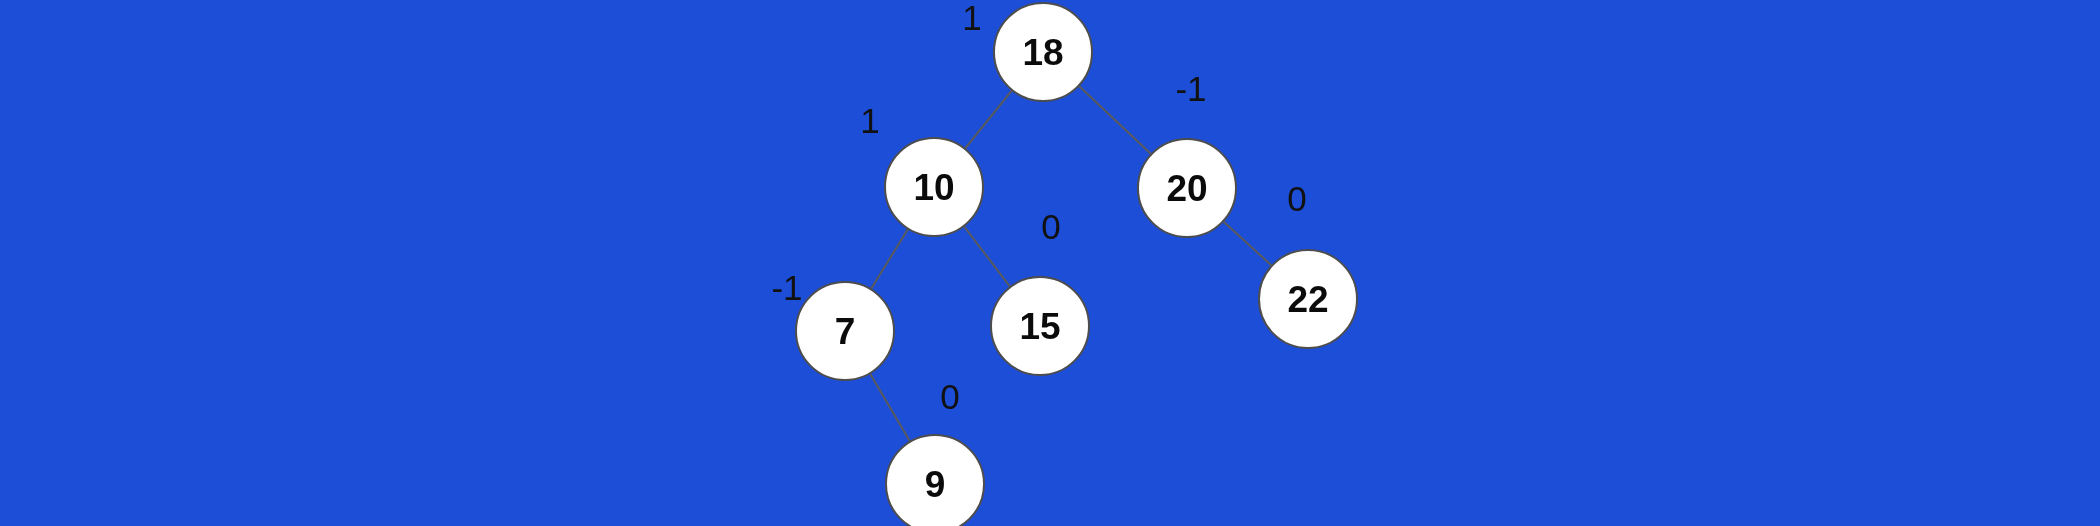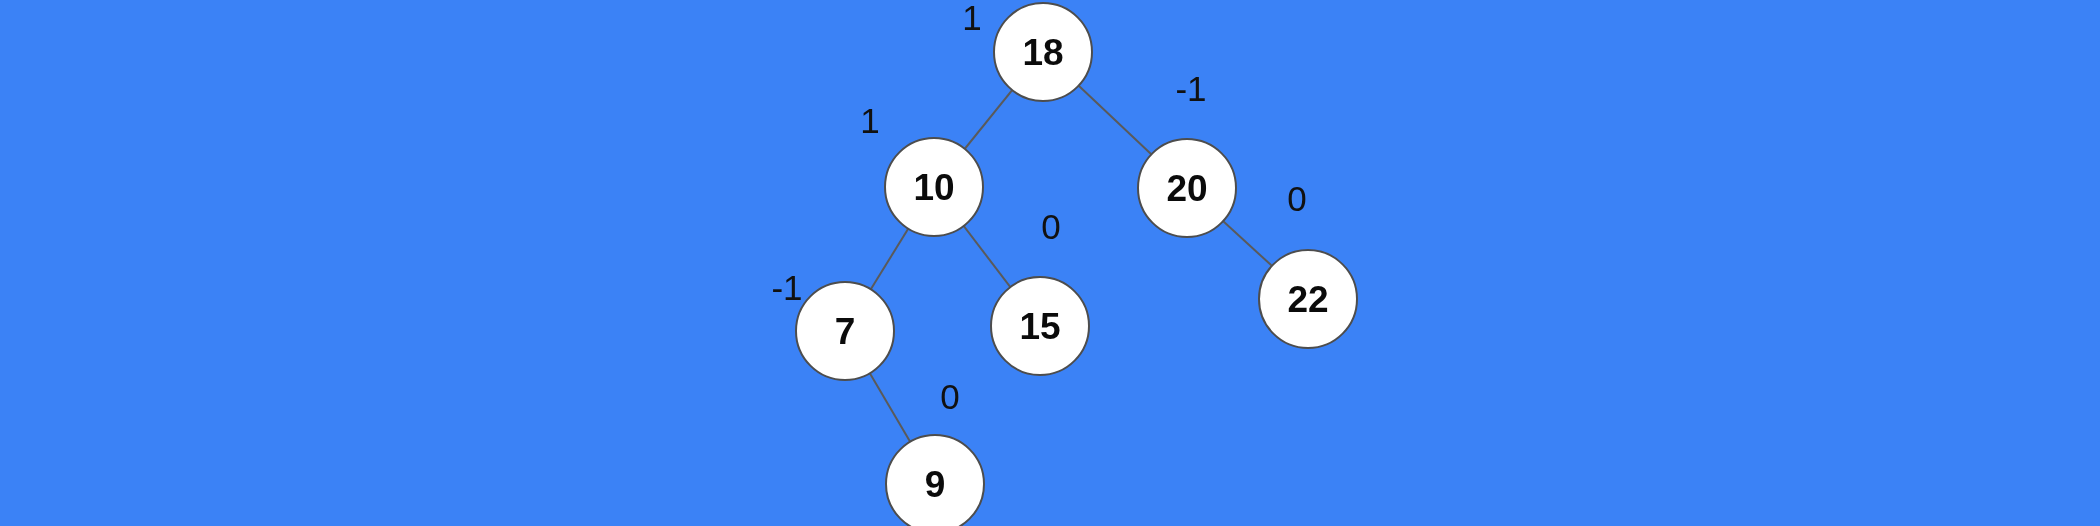--- a/index.html
+++ b/index.html
@@ -4,21 +4,21 @@
 <style>
   html, body {
     margin: 0;
     padding: 0;
     background: #ffffff;
   }
   .canvas {
     position: relative;
     width: 2100px;
     height: 526px;
-    background: #3b82f6;
+    background: #1d4ed8;
     overflow: hidden;
     font-family: "Liberation Sans", sans-serif;
   }
   svg text {
     font-family: "Liberation Sans", sans-serif;
   }
   .node-value {
     font-weight: bold;
     fill: #0b0b0b;
   }

